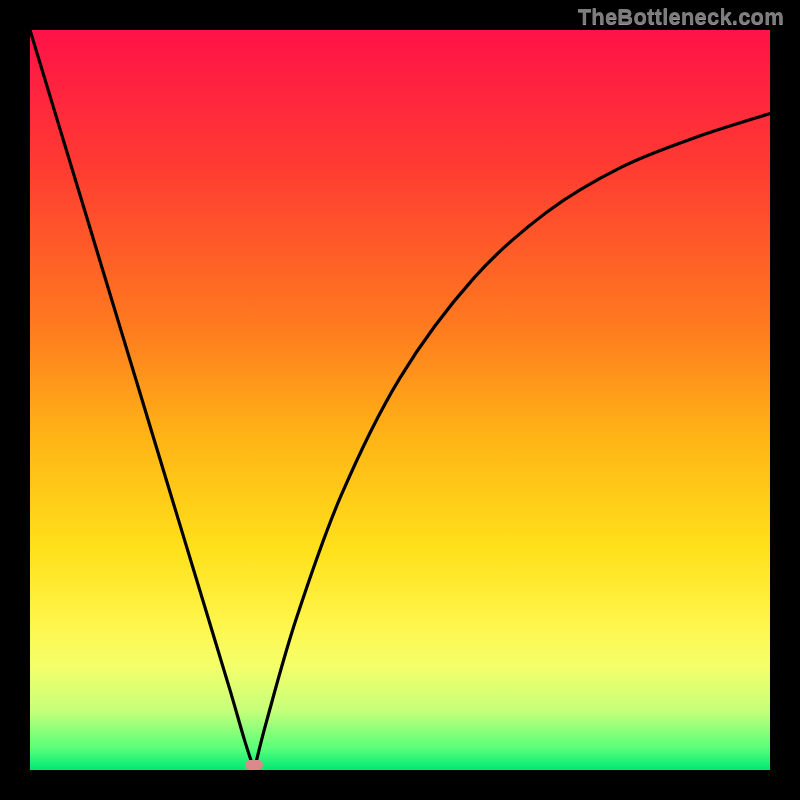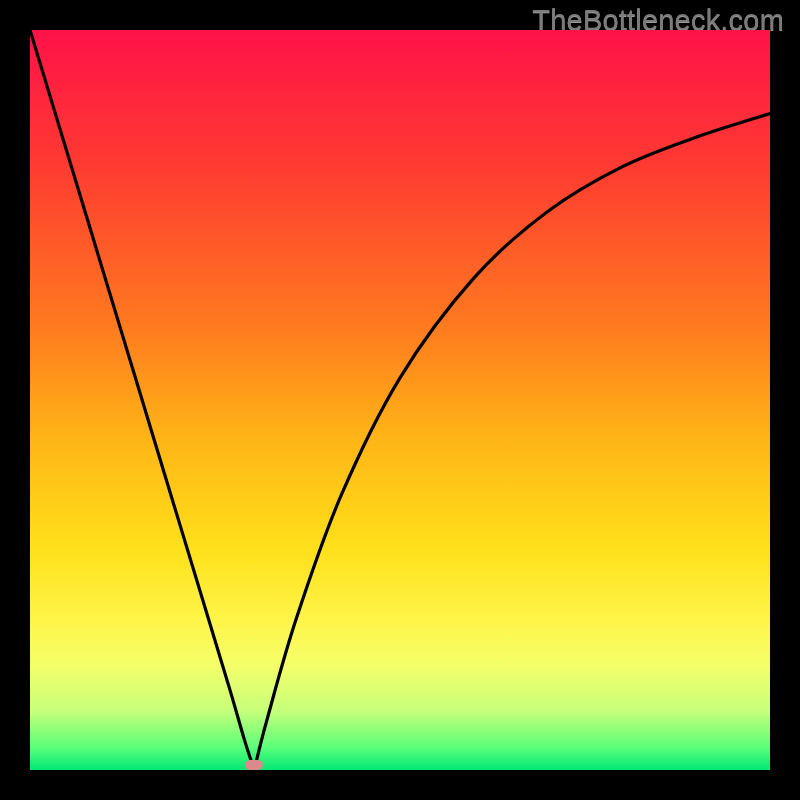--- a/index.html
+++ b/index.html
@@ -23,22 +23,22 @@
     top: 30px;
     width: 740px;
     height: 740px;
     
     background: #ccc;
   }
   .watermark {
     position: absolute;
     top: 4px;
     right: 16px;
-    font-size: 29px;
-    font-weight: normal;
+    font-size: 22px;
+    font-weight: bold;
     color: #7b7b7b;
     letter-spacing: 0.2px;
     text-shadow: 0 1px 0 rgba(255,255,255,0.6);
     pointer-events: none;
   }
   svg.curve {
     position: absolute;
     inset: 0;
     width: 100%;
     height: 100%;

